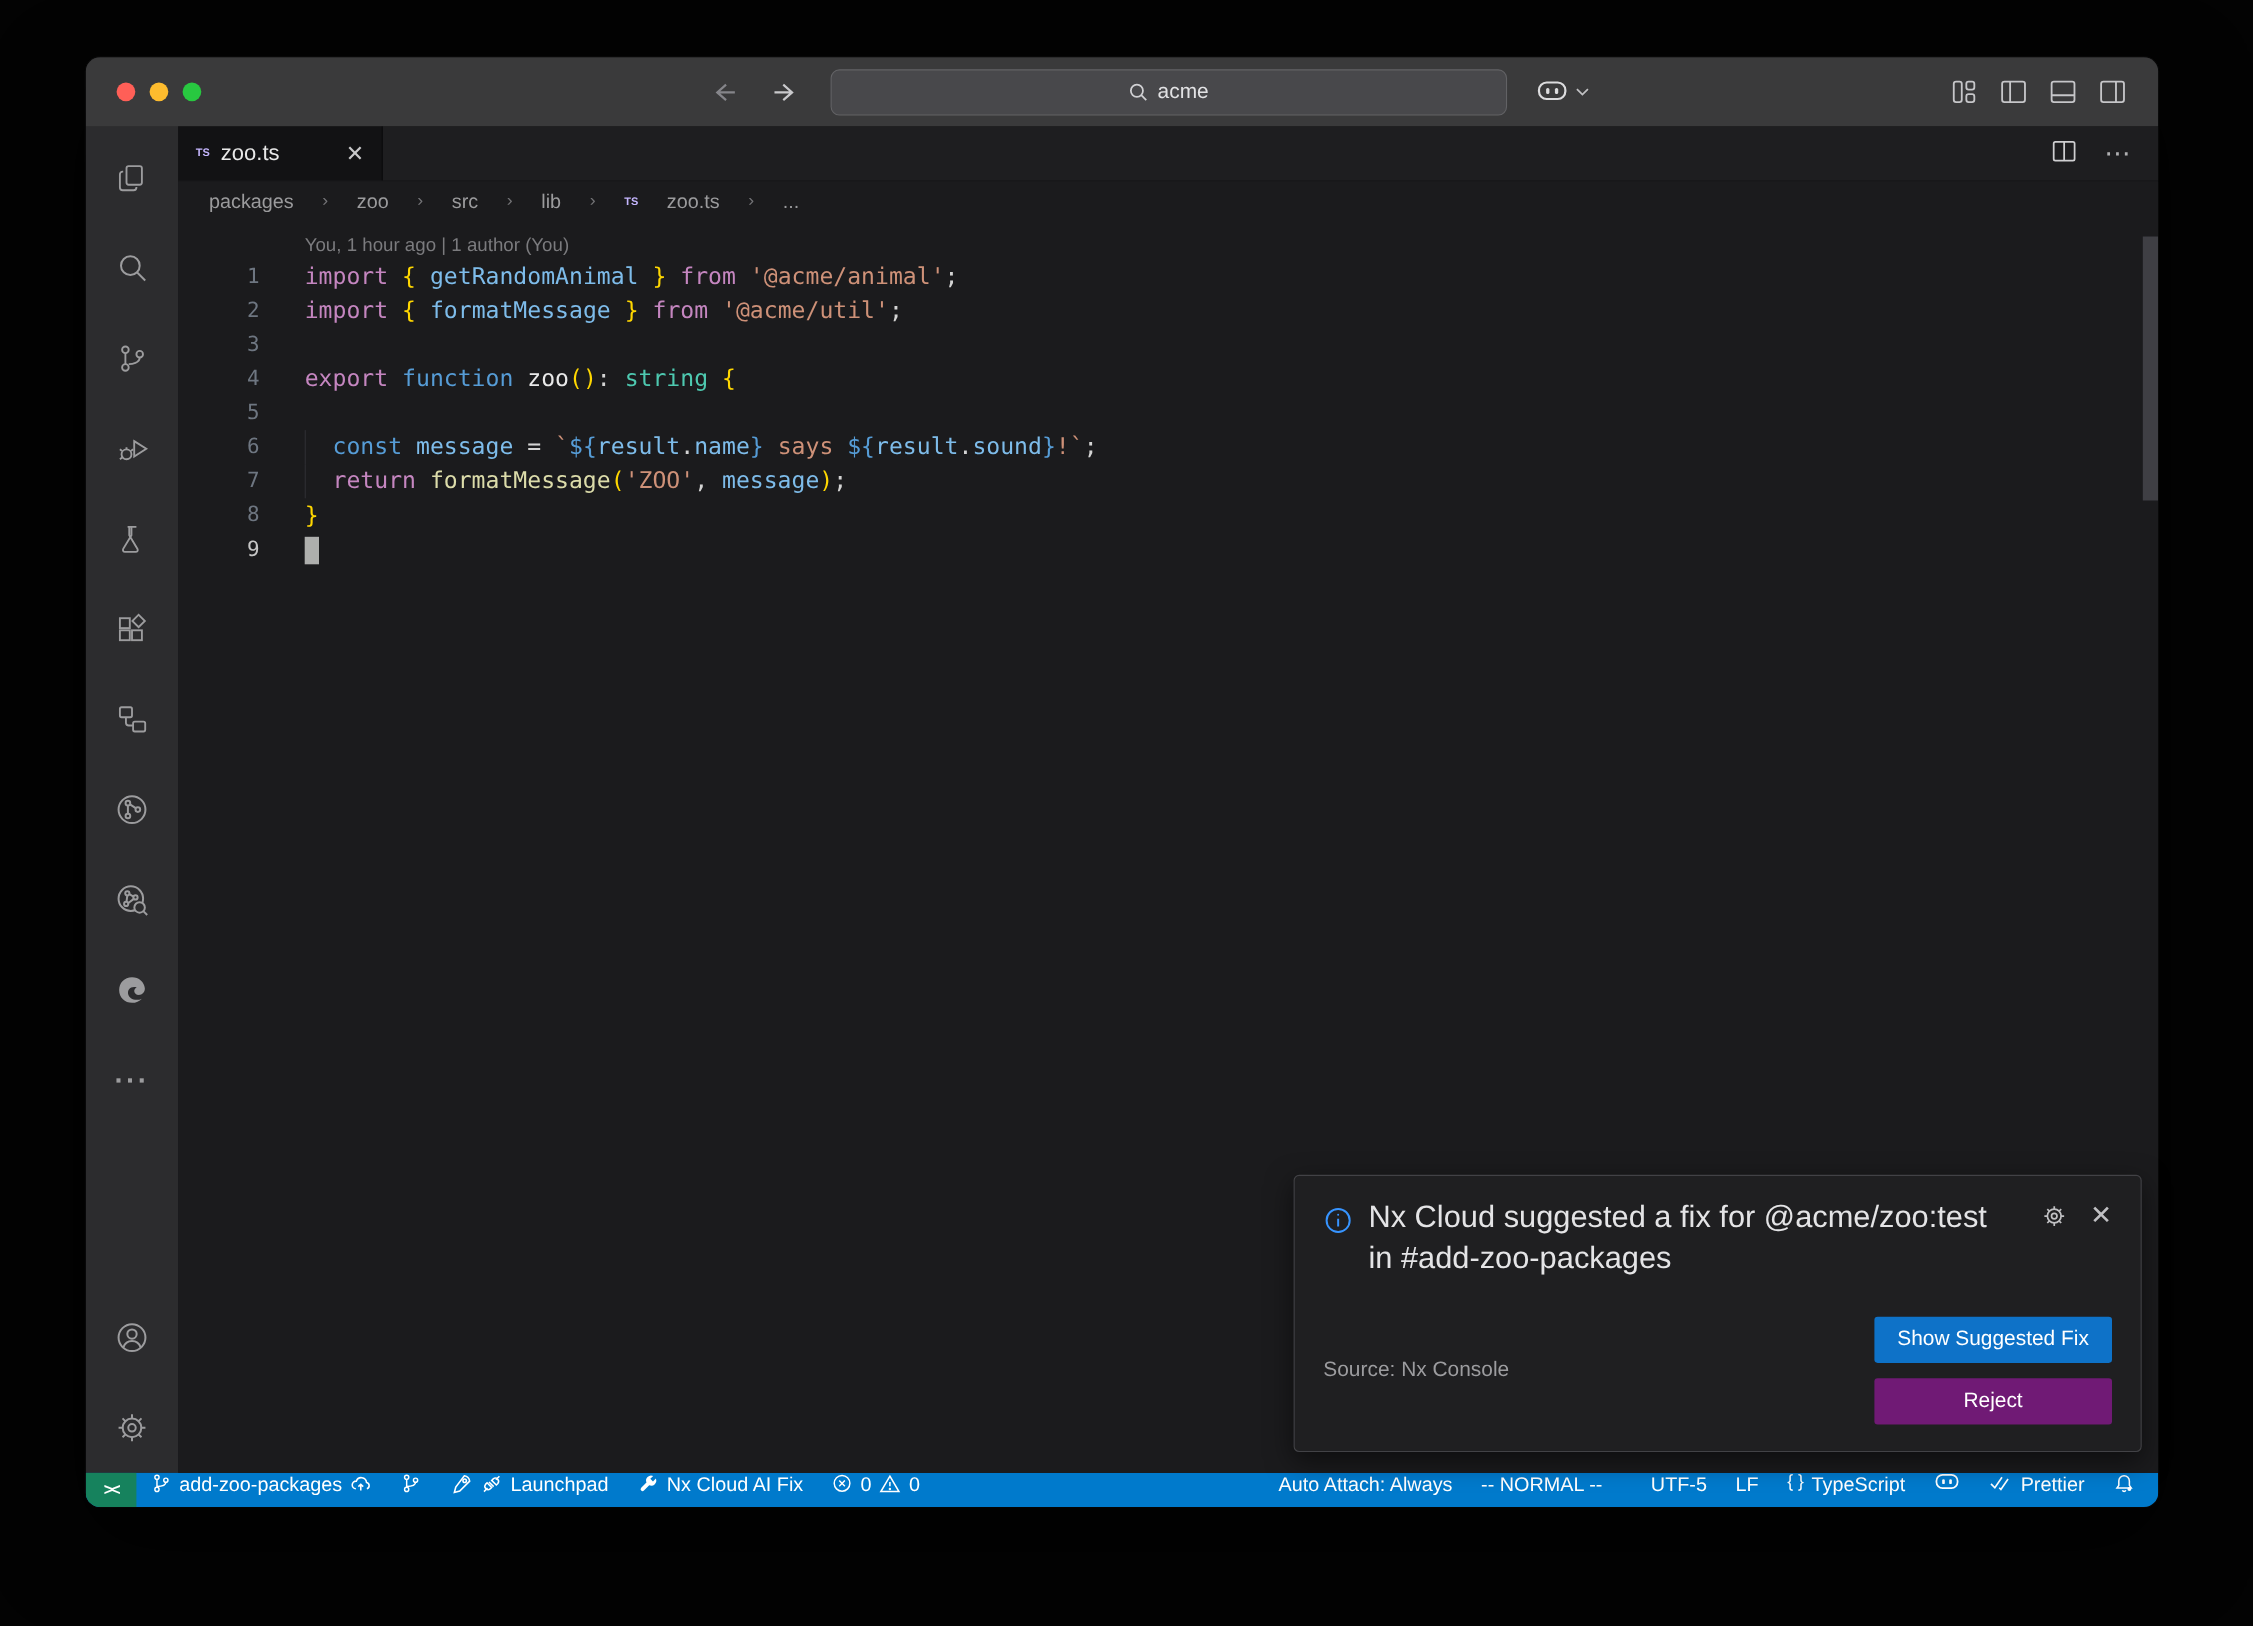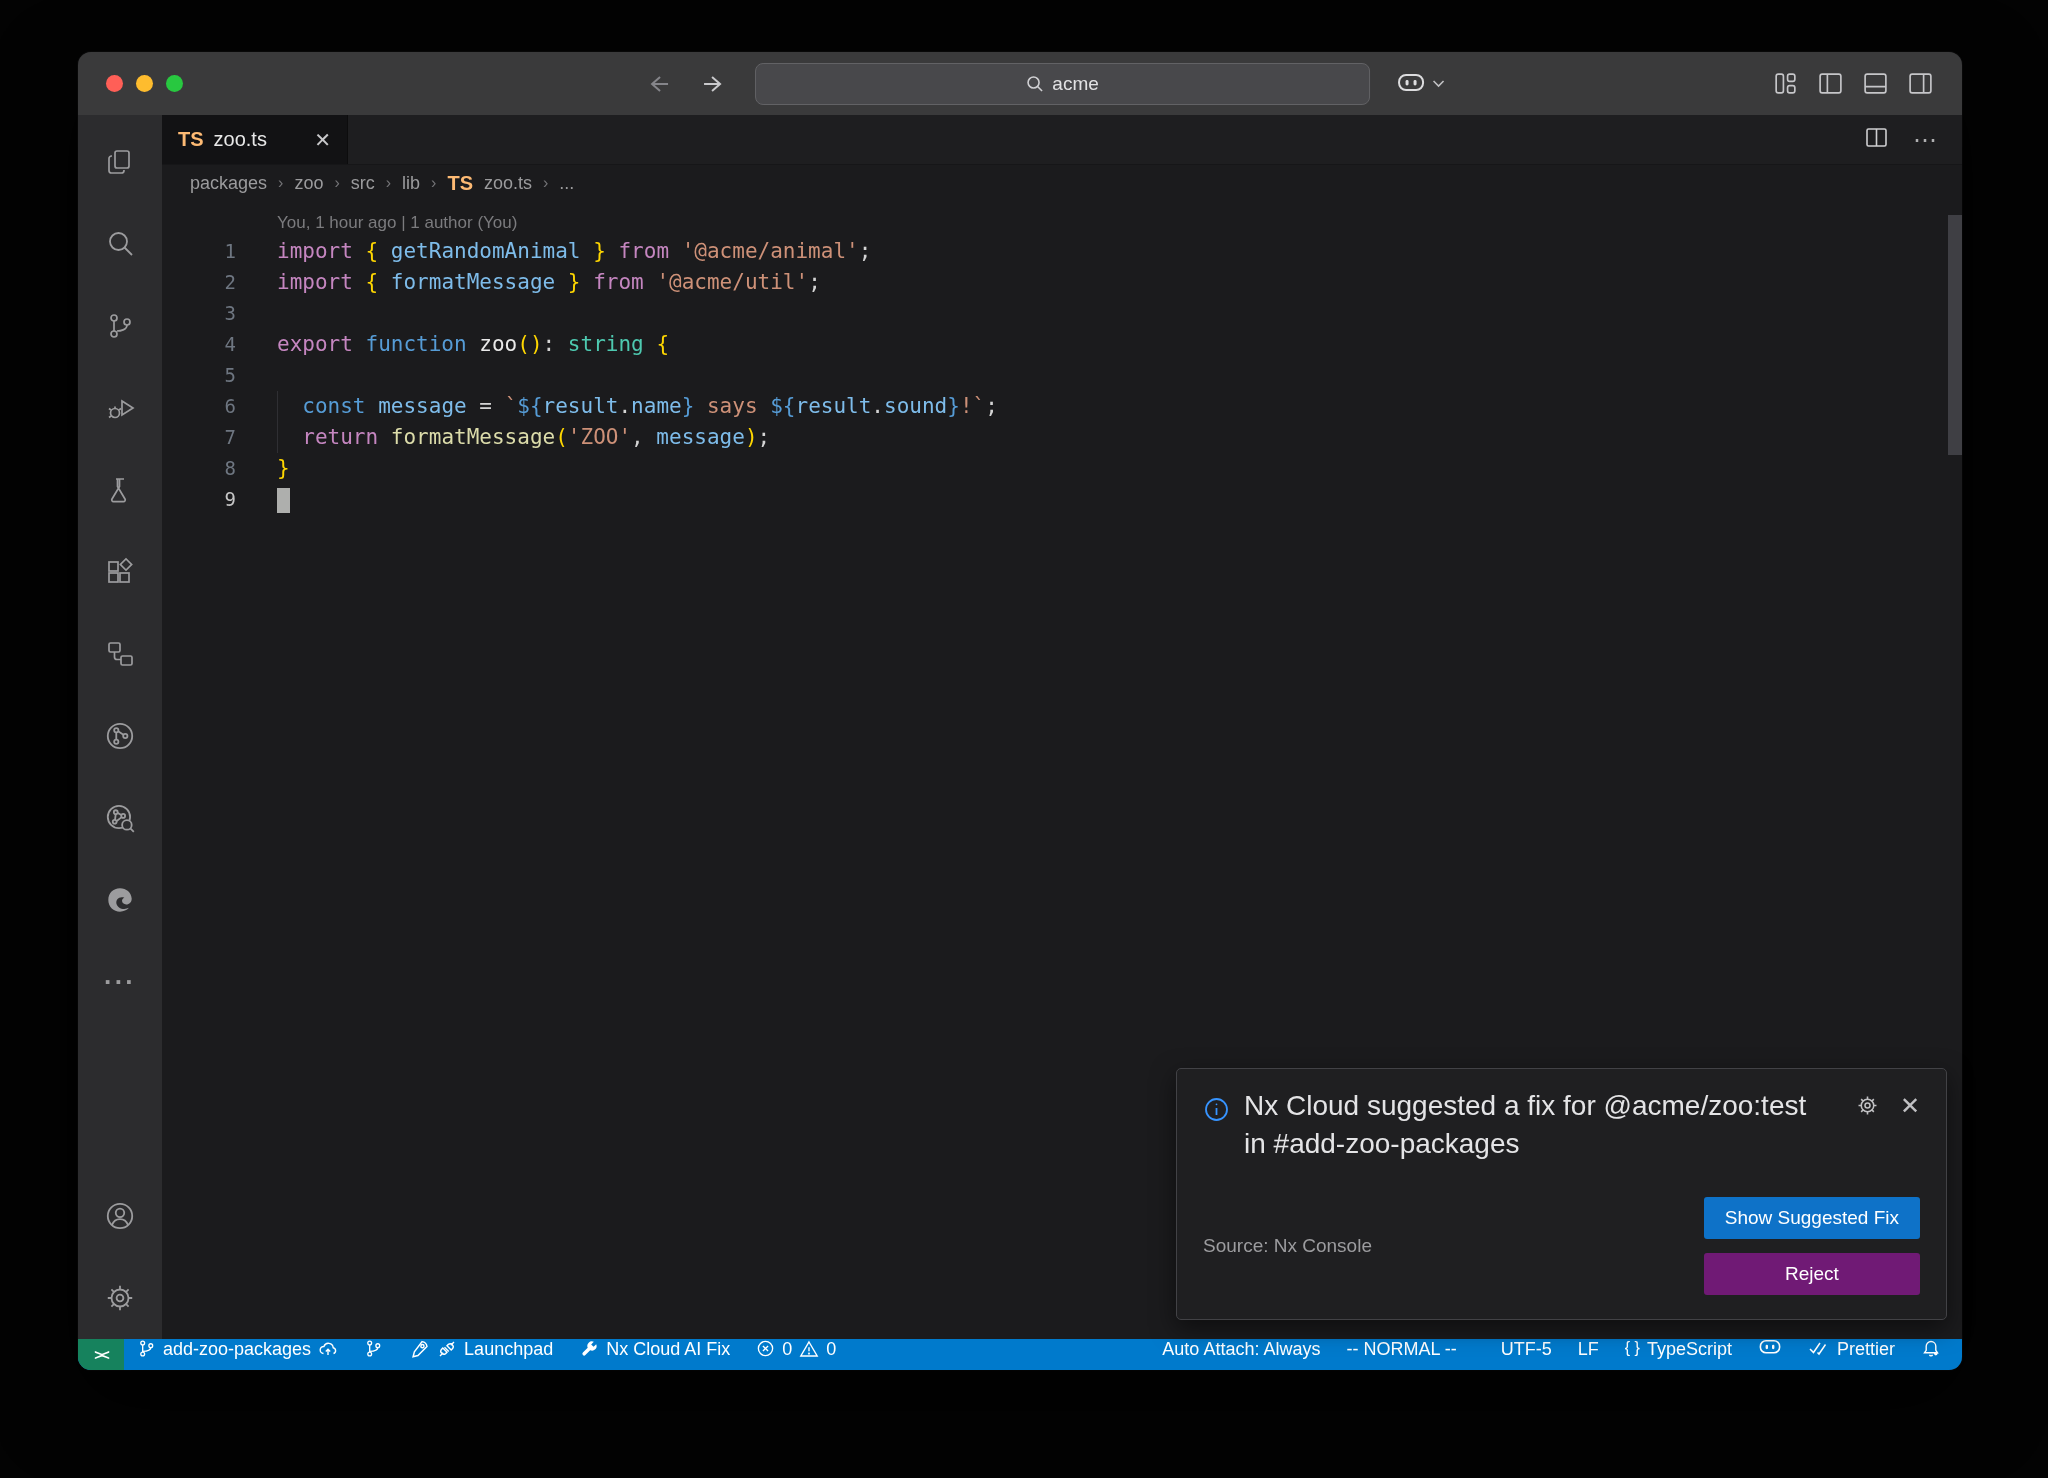--- a/index.html
+++ b/index.html
@@ -32,27 +32,27 @@
   .ab-item { height:82px; width:84px; display:flex; align-items:center; justify-content:center;
     color:#9C9C9E; }
   .ab-spacer { flex:1; }
   .ab-ellipsis { font-size:26px; letter-spacing:2px; color:#9C9C9E; font-weight:bold; }
 
   .editor-col { flex:1; display:flex; flex-direction:column; background:#1B1B1D; position:relative; min-width:0; }
   .tabstrip { height:50px; background:#1E1E20; display:flex; align-items:stretch;
     border-bottom:1px solid #161618; flex:0 0 auto; }
   .tab { width:186px; background:#121214; display:flex; align-items:center; gap:10px;
     padding:0 16px; border-right:1px solid #0c0c0d; }
-  .ts-badge { color:#fdba74; font-weight:bold; font-size:20px; }
+  .ts-badge { color:#c4b5fd; font-weight:bold; font-size:10px; }
   .tab-label { color:#E8E8E8; font-size:20px; }
   .tab-close { margin-left:auto; color:#C9C9CB; font-size:20px; line-height:1; }
   .tab-actions { margin-left:auto; display:flex; align-items:center; gap:24px; padding-right:24px; color:#AFAFB1; }
   .more-dots { font-size:24px; letter-spacing:1px; color:#AFAFB1; }
 
-  .breadcrumbs { height:36px; display:flex; align-items:center; padding-left:28px; gap:11px;
+  .breadcrumbs { height:36px; display:flex; align-items:center; padding-left:28px; gap:26px;
     color:#9B9B9D; font-size:18px; flex:0 0 auto; }
   .bc-sep { color:#737376; font-size:16px; }
 
   .code { flex:1; position:relative; padding-top:8px;
     font-family:"DejaVu Sans Mono","Liberation Mono",monospace; font-size:21px; }
   .annotation { margin-left:115px; height:27px; line-height:27px; color:#7B7B7E; font-size:17px;
     font-family:"Liberation Sans","DejaVu Sans",sans-serif; }
   .code-line { display:flex; height:31px; line-height:31px; }
   .ln { width:74px; text-align:right; color:#6E7681; font-size:19px; flex:0 0 auto; }
   .ln.active { color:#C6C6C6; }

